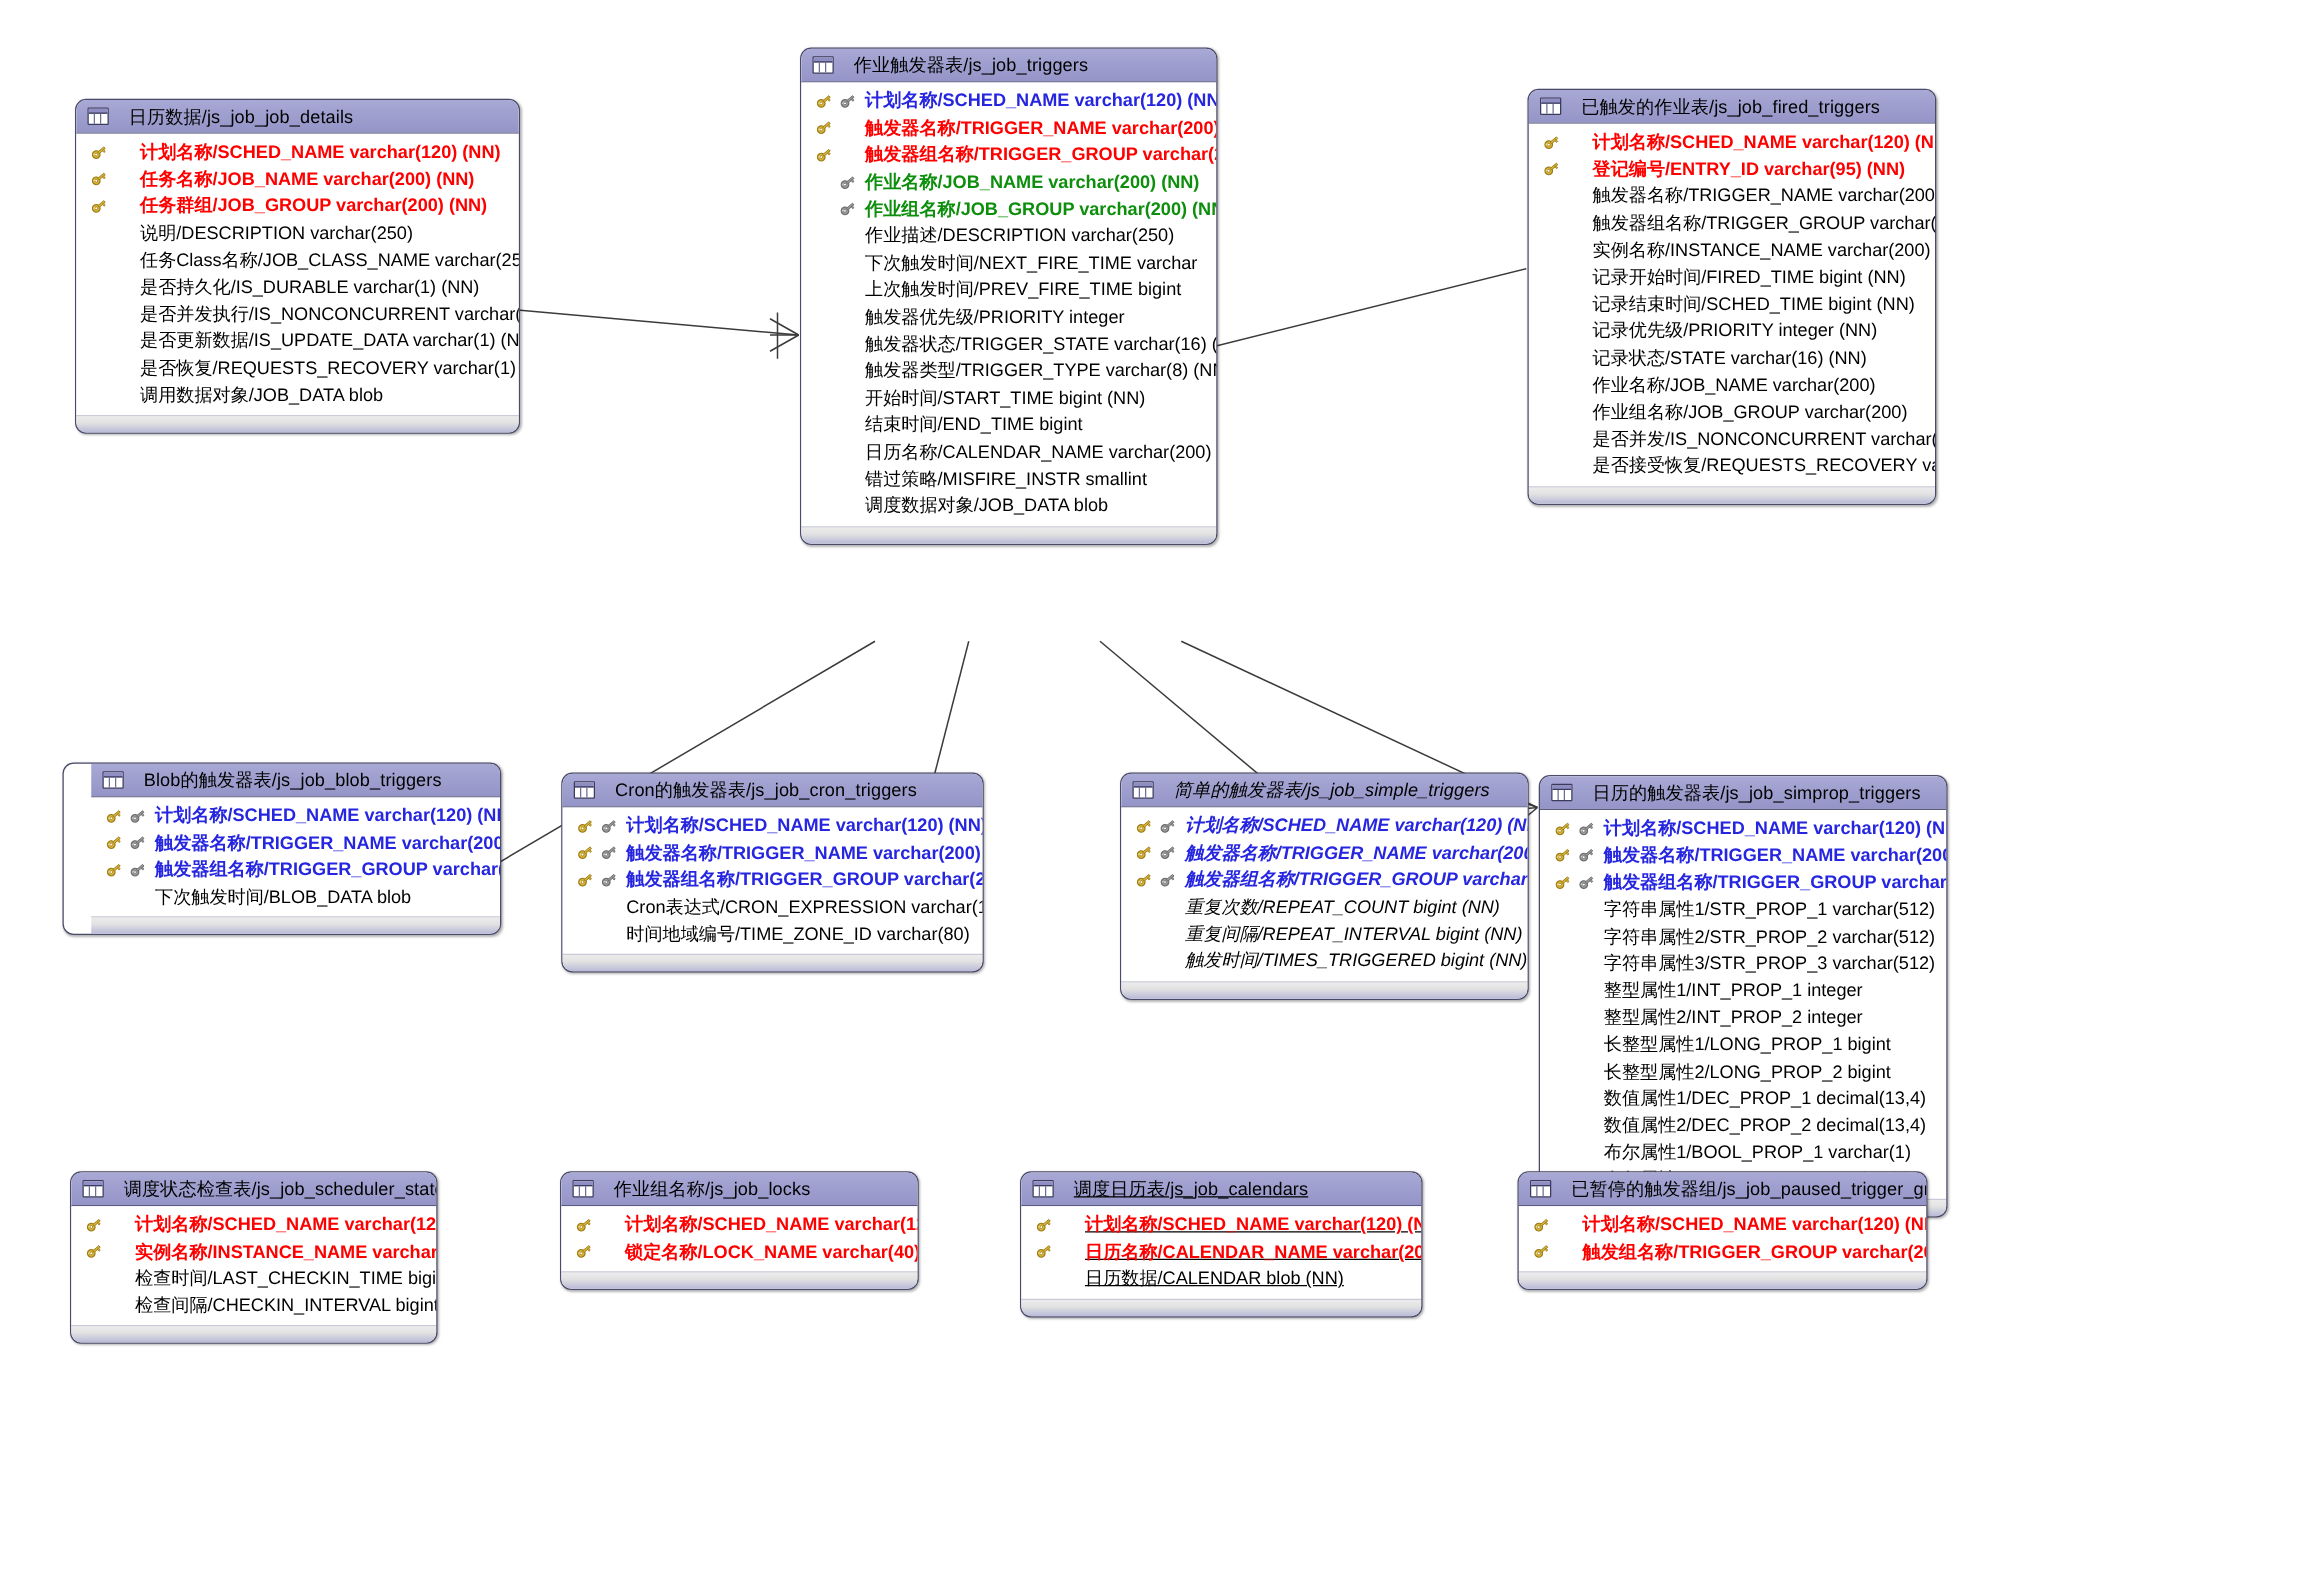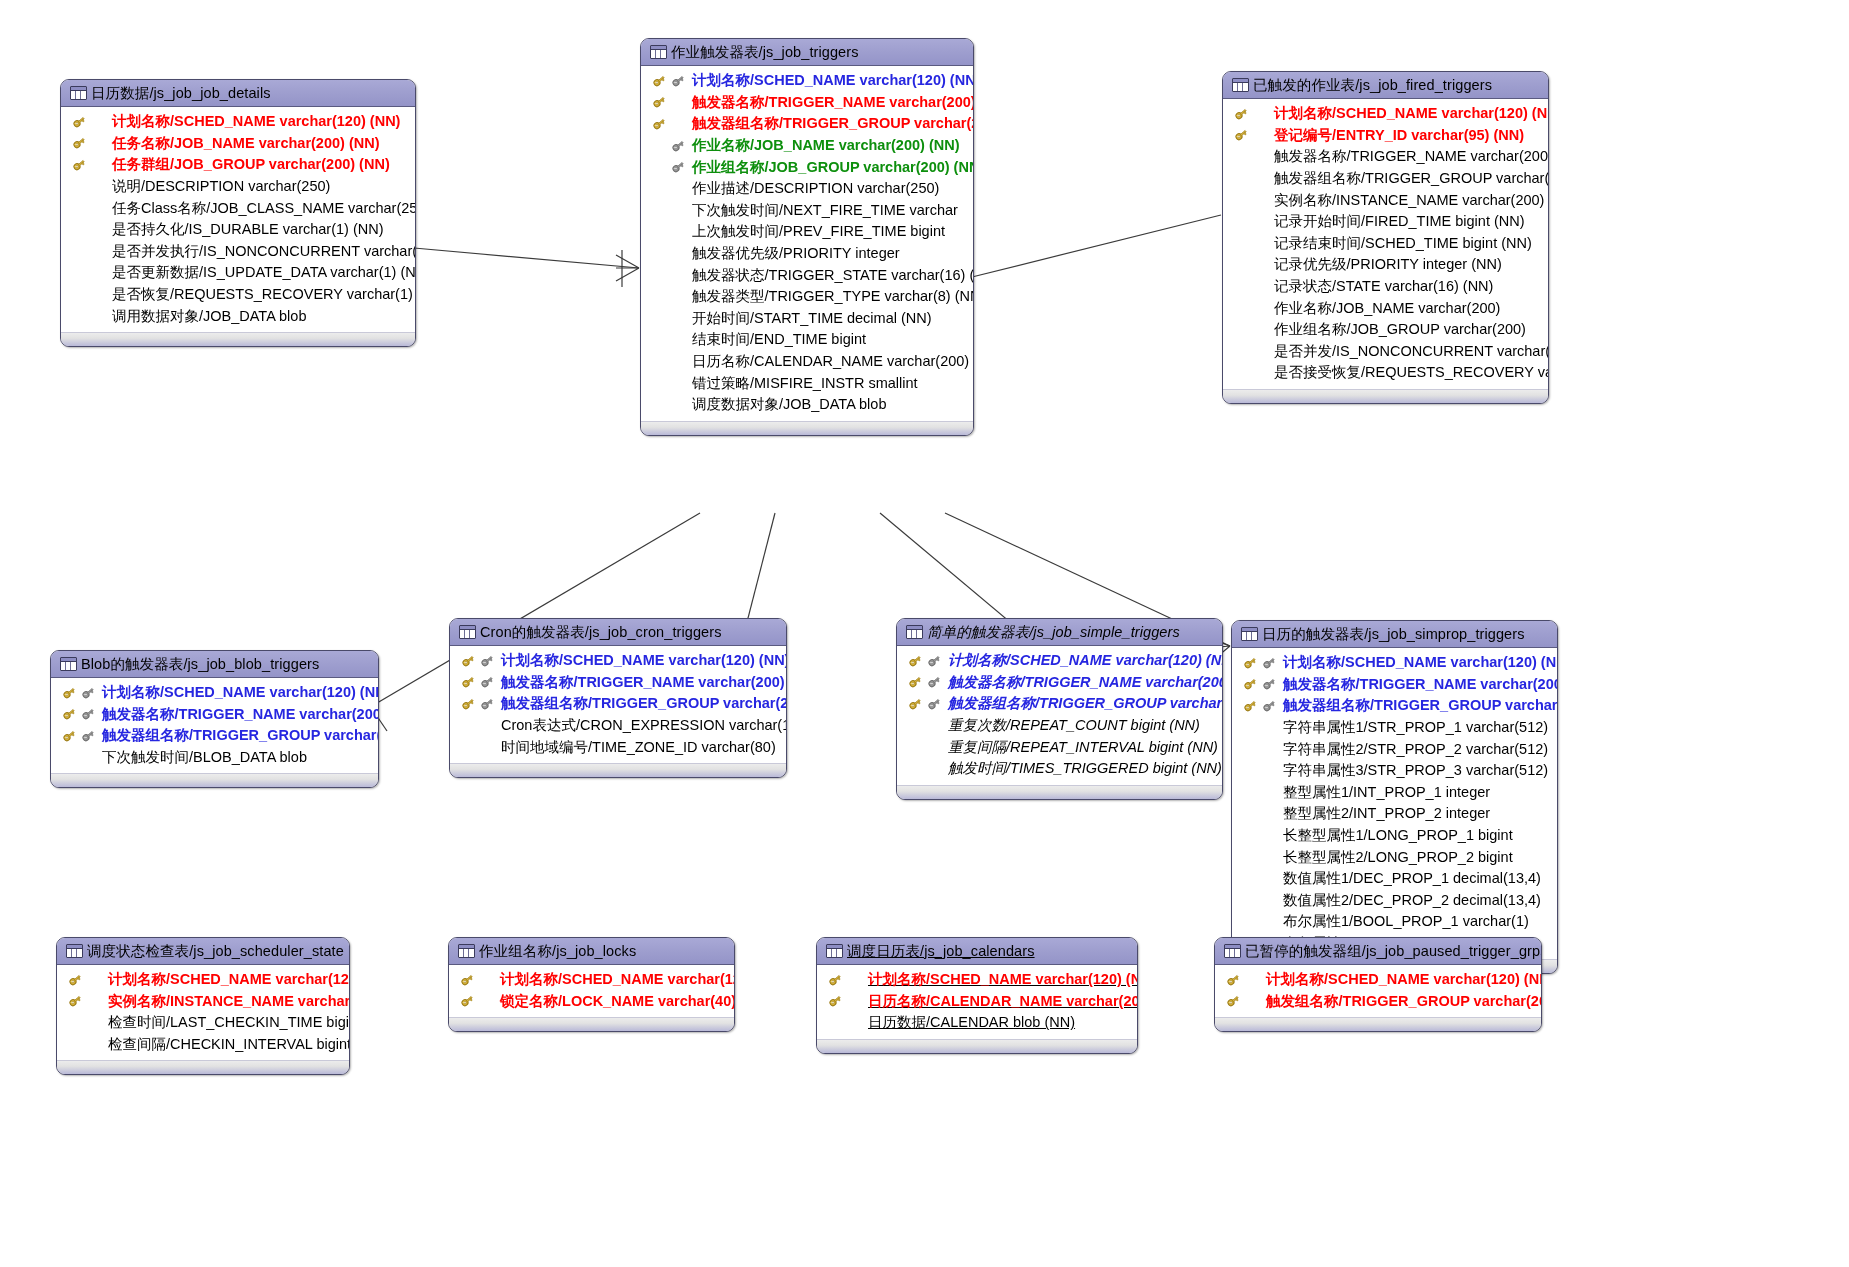--- a/index.html
+++ b/index.html
@@ -19,21 +19,21 @@
   .entity{
     position:absolute;
     z-index:2;
     border:1px solid #4a4a6a;
     border-radius:9px;
     background:#ffffff;
     box-shadow:1px 1px 2px rgba(0,0,0,.30);
     overflow:hidden;
   }
   .ent-header{
-    display:flex;align-items:center;gap:4px;
+    display:flex;align-items:center;gap:16px;
     height:26px;
     padding:0 9px;
     background:linear-gradient(to bottom,#a9a9d6 0%,#9f9fcf 45%,#9494c8 100%);
     border-bottom:1px solid #5a5a80;
     font-size:14.5px;
     color:#000;
     white-space:nowrap;
   }
   .ent-title{font-size:14.5px;letter-spacing:.1px;}
   .ent-body{
@@ -329,21 +329,21 @@
           <span class="attr-text c-black">触发器状态/TRIGGER_STATE varchar(16) (NN)</span>
         </div>
         <div class="attr">
           <span class="keyslot"></span>
           <span class="keyslot2"></span>
           <span class="attr-text c-black">触发器类型/TRIGGER_TYPE varchar(8) (NN)</span>
         </div>
         <div class="attr">
           <span class="keyslot"></span>
           <span class="keyslot2"></span>
-          <span class="attr-text c-black">开始时间/START_TIME decimal (NN)</span>
+          <span class="attr-text c-black">开始时间/START_TIME bigint (NN)</span>
         </div>
         <div class="attr">
           <span class="keyslot"></span>
           <span class="keyslot2"></span>
           <span class="attr-text c-black">结束时间/END_TIME bigint</span>
         </div>
         <div class="attr">
           <span class="keyslot"></span>
           <span class="keyslot2"></span>
           <span class="attr-text c-black">日历名称/CALENDAR_NAME varchar(200)</span>
@@ -587,21 +587,21 @@
           <span class="attr-text c-black">布尔属性1/BOOL_PROP_1 varchar(1)</span>
         </div>
         <div class="attr">
           <span class="keyslot"></span>
           <span class="keyslot2"></span>
           <span class="attr-text c-black">布尔属性2/BOOL_PROP_2 varchar(1)</span>
         </div>
       </div>
       <div class="ent-footer"></div>
     </div>
-    <div class="entity" style="left: 50px; top: 650px; width: 327px;">
+    <div class="entity" style="left: 50px; top: 610px; width: 327px; padding-left: 22px;">
       <div class="ent-header">
         <span class="tbl-glyph"></span>
         <span class="ent-title">Blob的触发器表/js_job_blob_triggers</span>
       </div>
       <div class="ent-body">
         <div class="attr">
           <span class="keyslot">
             <svg width="14" height="14" viewBox="0 0 14 14">
               <g transform="rotate(-40 7 7)">
                 <circle cx="4.4" cy="7" r="3.0" fill="#d8b43a" stroke="#9c7c17" stroke-width="1"></circle>

